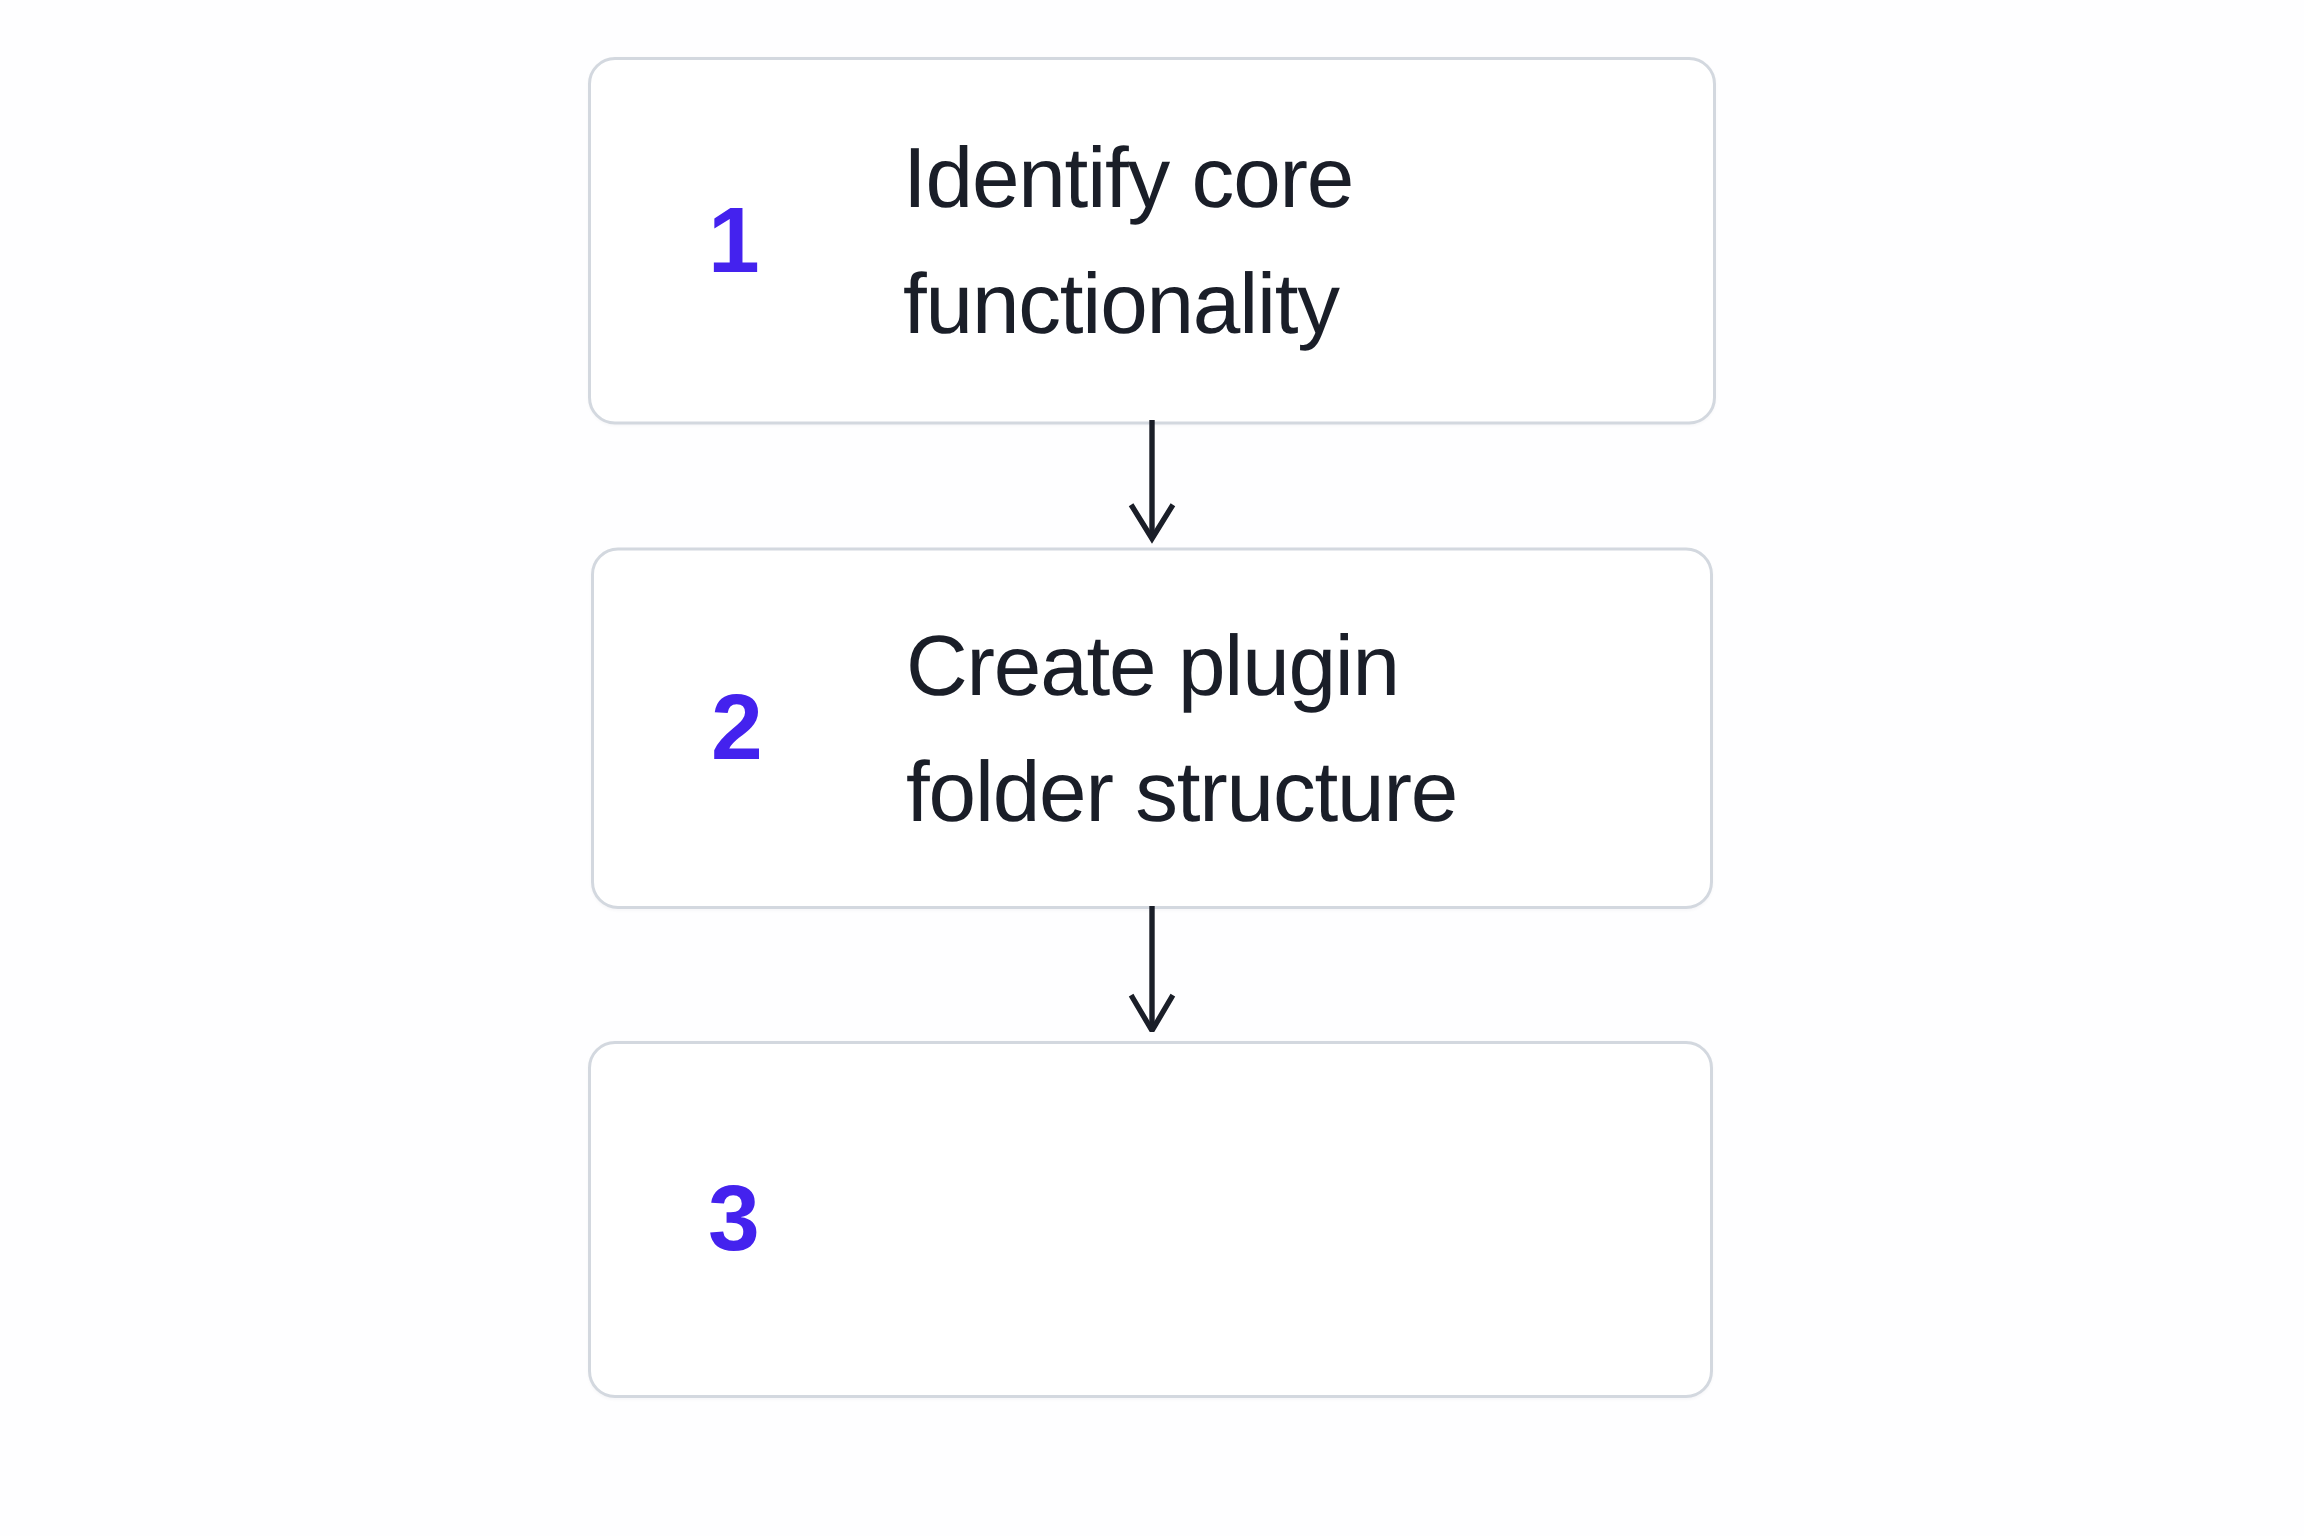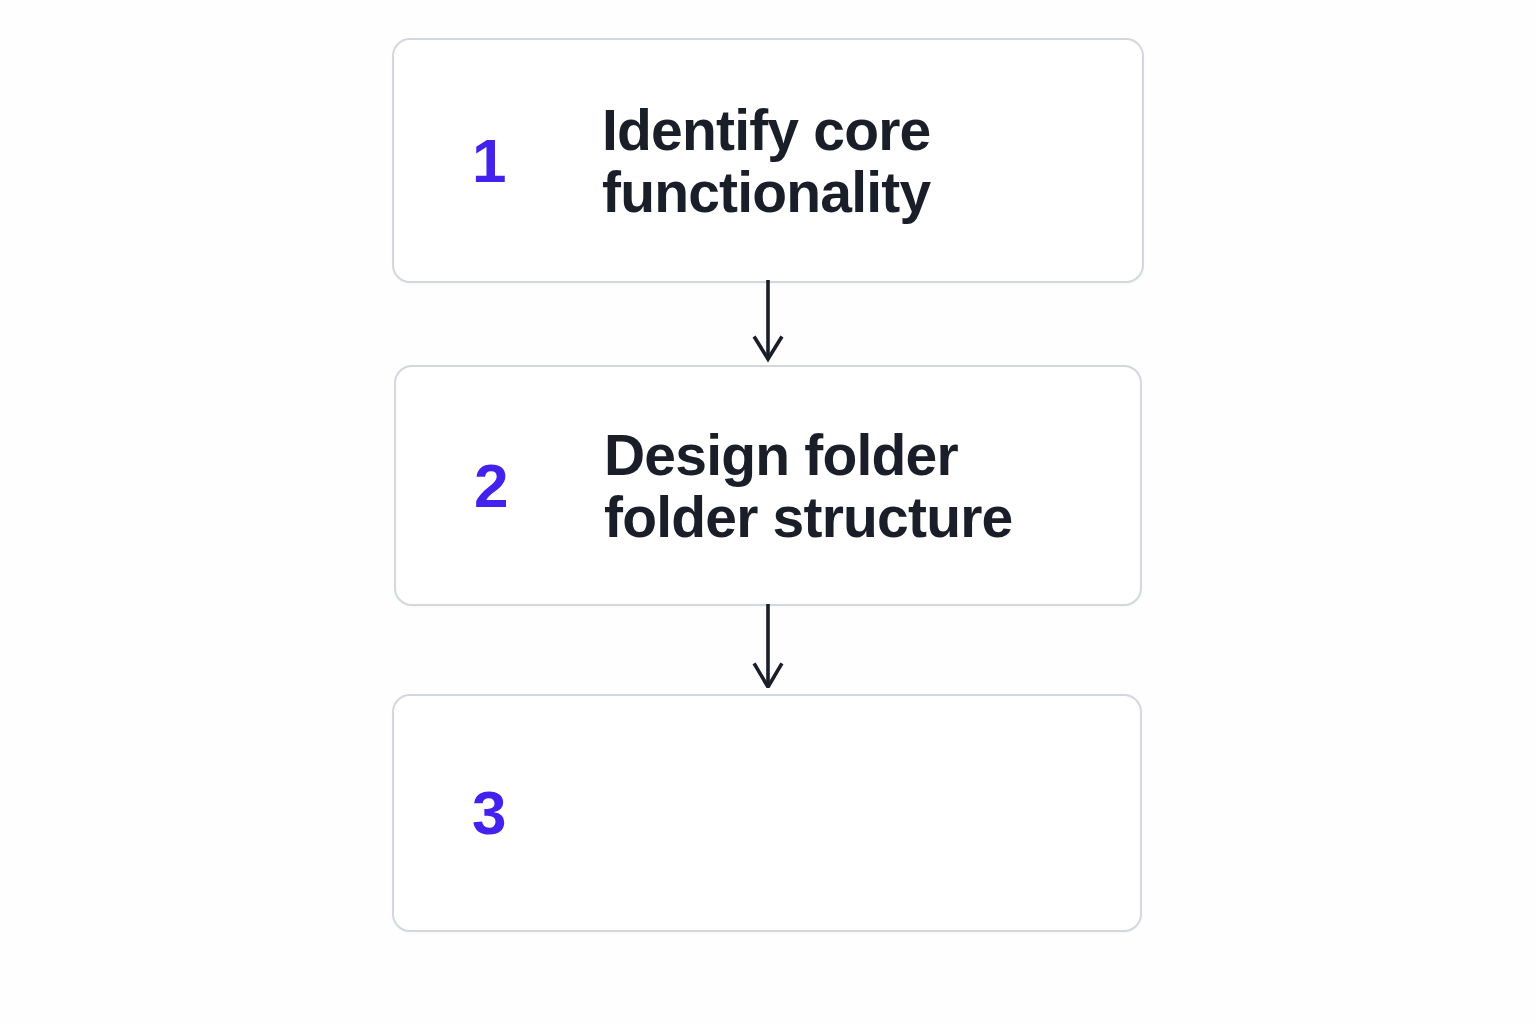--- a/index.html
+++ b/index.html
@@ -60,22 +60,22 @@
     letter-spacing: -1px;
     user-select: none;
   }
 
   .step-label {
     position: absolute;
     left: 208px;
     right: 42px;
     color: #1A1E28;
     font-size: 57px;
-    font-weight: bold;
-    line-height: 62px;
+    font-weight: normal;
+    line-height: 84px;
     letter-spacing: -0.8px;
     white-space: pre-line;
   }
 
   .connector {
     position: absolute;
     left: 740px;
     width: 56px;
     height: 84px;
   }
@@ -97,21 +97,21 @@
 
   <div class="connector connector-1">
     <svg width="56" height="84" viewBox="0 0 56 84">
       <line x1="28" y1="0" x2="28" y2="78" stroke="#1A1E28" stroke-width="3.6"></line>
       <polyline points="15,58 28,79 41,58" fill="none" stroke="#1A1E28" stroke-width="3.6" stroke-linecap="square" stroke-linejoin="miter"></polyline>
     </svg>
   </div>
 
   <div class="step-box step-box-2">
     <span class="step-number">2</span>
-    <span class="step-label">Design folder
+    <span class="step-label">Create plugin
 folder structure</span>
   </div>
 
   <div class="connector connector-2">
     <svg width="56" height="84" viewBox="0 0 56 84">
       <line x1="28" y1="0" x2="28" y2="82" stroke="#1A1E28" stroke-width="3.6"></line>
       <polyline points="15,61 28,83 41,61" fill="none" stroke="#1A1E28" stroke-width="3.6" stroke-linecap="square" stroke-linejoin="miter"></polyline>
     </svg>
   </div>
 

